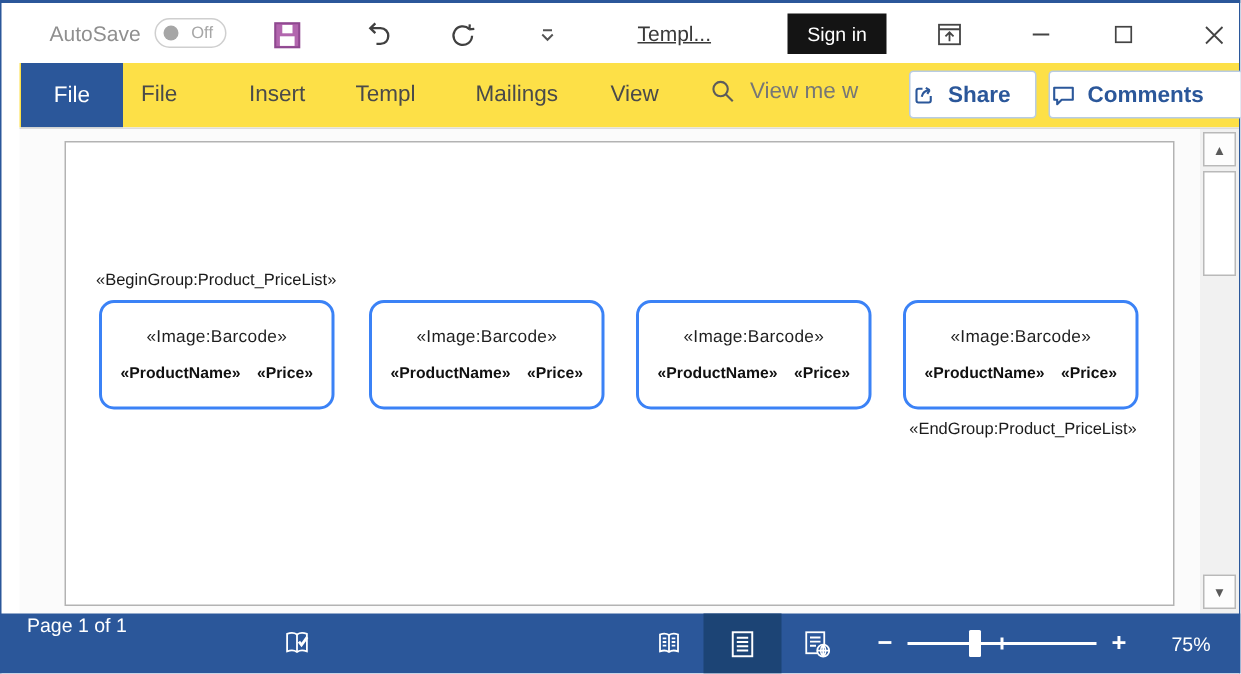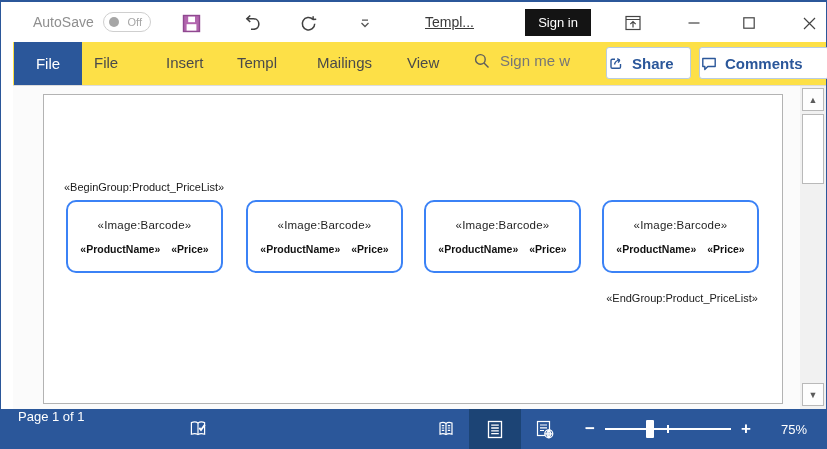--- a/index.html
+++ b/index.html
@@ -29,21 +29,21 @@
   .rtab { position:absolute; top:12px; font-size:15px; color:#4a4a4a; white-space:nowrap; }
   .tellme { position:absolute; left:460px; top:10px; display:flex; align-items:center; gap:10px; color:#767676; font-size:15px; }
   .pill-btn { position:absolute; top:5px; height:32px; border:1px solid #b8cce4; border-radius:3px; background:#fff;
     color:#2b579a; font-size:15px; font-weight:bold; display:flex; align-items:center; gap:7px; }
 
   
   .docarea { position:relative; height:324px; background:#fbfbfb; border-top:1px solid #dcdcdc; }
   .page { position:absolute; left:30px; top:8px; width:740px; height:310px; background:#fff; border:1px solid #b3b3b3; }
   .group-label { position:absolute; font-size:11px; color:#1a1a1a; white-space:nowrap; }
   .begin-label { left:20px; top:86px; }
-  .end-label { left:556px; top:185px; width:164px; text-align:center;margin-top:12px; }
+  .end-label { left:556px; top:185px; width:164px; text-align:center; }
   .mcard { position:absolute; top:105px; width:157px; height:73px; border:2px solid #3b82f6; border-radius:10px; background:#fff; }
   .mcard .barcode { position:absolute; left:0; right:0; top:17px; text-align:center; font-size:11.5px; color:#1f1f1f; letter-spacing:.2px; }
   .mcard .fields { position:absolute; left:0; right:0; top:41px; display:flex; justify-content:center; gap:11px;
     font-size:10.5px; font-weight:bold; color:#111; }
   .c0{left:22px}.c1{left:202px}.c2{left:380px}.c3{left:558px}
 
   
   .scrollbar { position:absolute; top:0; bottom:0; right:0; width:26px; background:#f1f1f1; }
   .scroll-btn { position:absolute; left:2px; width:22px; height:23px; background:#fdfdfd; border:1px solid #b9b9b9;
     color:#5a5a5a; font-size:9px; display:flex; align-items:center; justify-content:center; }
@@ -137,21 +137,21 @@
     <span class="rtab" style="left:153px">Insert</span>
     <span class="rtab" style="left:224px">Templ</span>
     <span class="rtab" style="left:304px">Mailings</span>
     <span class="rtab" style="left:394px">View</span>
 
     <div class="tellme">
       <svg width="17" height="17" viewBox="0 0 17 17" fill="none" stroke="#5c5c5c" stroke-width="1.4">
         <circle cx="7.4" cy="7.4" r="4.8"></circle>
         <path d="M11 11 L15.5 15.5"></path>
       </svg>
-      <span>Sign me w</span>
+      <span>View me w</span>
     </div>
 
     <div class="pill-btn" style="left:593px; width:85px">
       <svg width="18" height="18" viewBox="0 0 18 18" fill="none" stroke="#2b579a" stroke-width="1.4">
         <path d="M13.5 10 V13 a1.3 1.3 0 0 1 -1.3 1.3 H5.3 A1.3 1.3 0 0 1 4 13 V6.5 a1.3 1.3 0 0 1 1.3 -1.3 H8"></path>
         <path d="M7.5 10.5 C8 7.8 10 6.3 12.6 6.1"></path>
         <path d="M12.8 6.1 L10.2 4.6 M12.8 6.1 L11.2 8.6"></path>
       </svg>
       <span>Share</span>
     </div>

